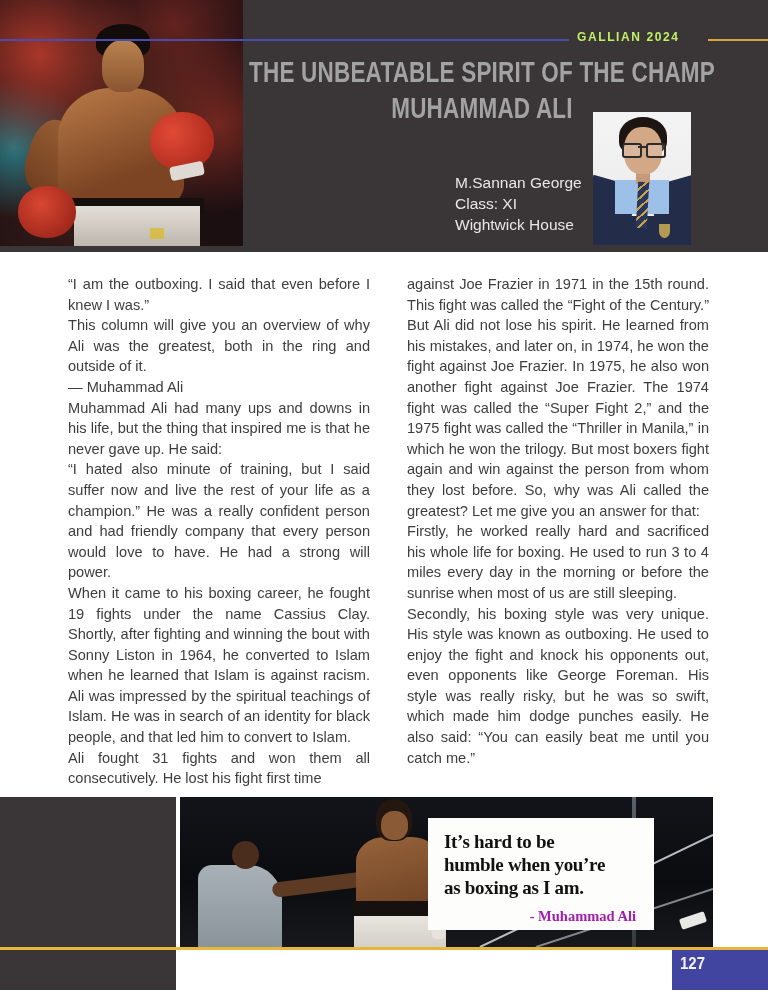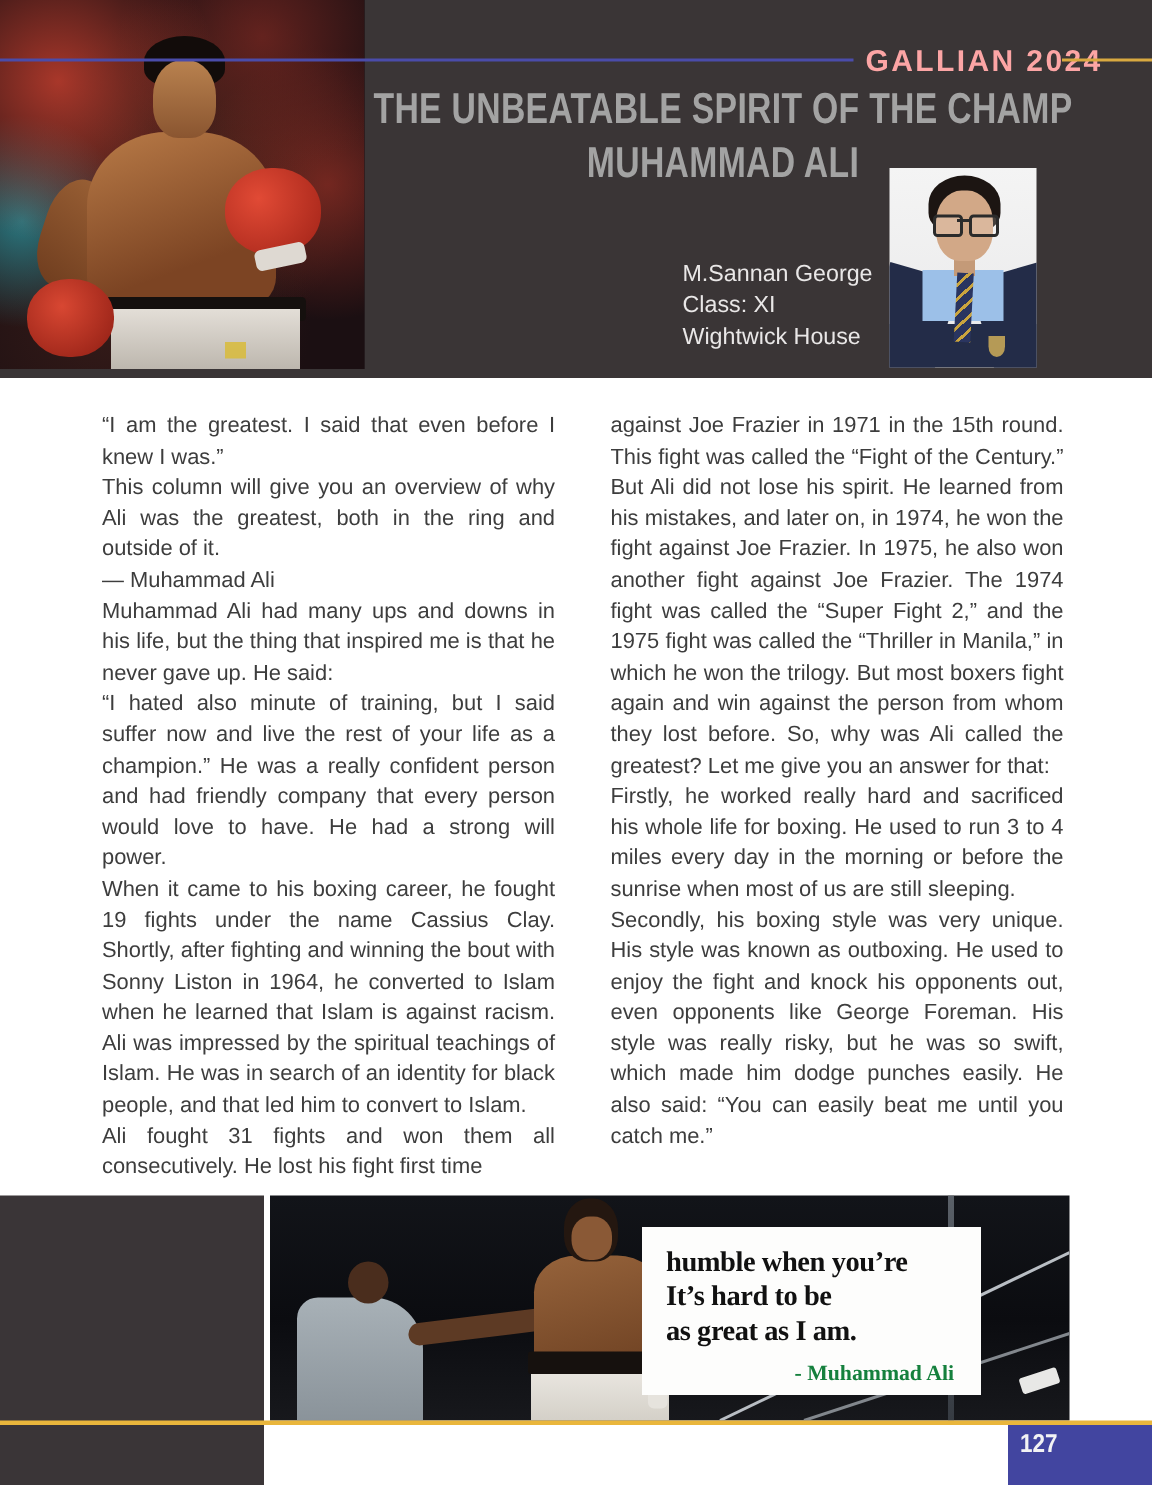--- a/index.html
+++ b/index.html
@@ -5,22 +5,22 @@
   html,body{margin:0;padding:0;background:#ffffff;}
   .page{position:relative;width:768px;height:994px;background:#ffffff;overflow:hidden;
         font-family:"Liberation Sans", sans-serif;}
 
   
   .header{position:absolute;left:0;top:0;width:768px;height:252px;background:#3a3536;}
 
   
   .rule-navy{position:absolute;left:0;top:39px;width:569px;height:2px;background:#4a4caa;z-index:6;}
   .rule-gold{position:absolute;left:708px;top:39px;width:60px;height:2px;background:#d9a940;z-index:6;}
-  .brand{position:absolute;left:577px;top:30px;width:130px;color:#fca5a5;font-size:20px;
-         font-weight:bold;letter-spacing:1.6px;z-index:6;white-space:nowrap;text-align:center;}
+  .brand{position:absolute;left:577px;top:30px;width:130px;color:#bef264;font-size:12px;
+         font-weight:bold;letter-spacing:1.6px;z-index:6;white-space:nowrap;}
 
   
   .title{position:absolute;left:243px;top:55px;width:478px;text-align:center;color:#a3a3a3;z-index:5;}
   .title .tl{display:inline-block;white-space:nowrap;font-weight:bold;font-size:22.5px;
              letter-spacing:.2px;transform:scaleY(1.28);transform-origin:50% 50%;}
   .title .row{height:36px;line-height:36px;}
 
   
   .author{position:absolute;left:455px;top:172px;color:#e9e7e7;font-size:15.5px;line-height:21px;z-index:5;}
 
@@ -97,21 +97,21 @@
           linear-gradient(165deg,#96633b,#6f4223);border-radius:34% 34% 10% 10%;}
   .ali-trunks{position:absolute;left:174px;top:108px;width:92px;height:42px;background:
           linear-gradient(180deg,#efece6,#d4d0c8);}
   .ali-belt{position:absolute;left:172px;top:104px;width:96px;height:15px;background:#16110e;border-radius:2px;}
   .ali-wrap{position:absolute;left:252px;top:120px;width:13px;height:22px;background:#e6e3dd;border-radius:4px;}
 
   .qcard{position:absolute;left:248px;top:21px;width:226px;height:112px;background:#fdfdfc;
          box-sizing:border-box;padding:12px 14px 0 16px;}
   .qline{font-family:"Liberation Serif", serif;font-weight:bold;color:#111111;font-size:19px;
          line-height:23px;letter-spacing:-.3px;white-space:nowrap;}
-  .qattr{font-family:"Liberation Serif", serif;font-weight:bold;color:#15803d;font-size:14.5px;
+  .qattr{font-family:"Liberation Serif", serif;font-weight:bold;color:#a21caf;font-size:14.5px;
          text-align:right;margin-top:9px;padding-right:4px;}
 
   .gold-rule{position:absolute;left:0;top:947px;width:768px;height:3px;background:#e9b63c;}
   .pagebox{position:absolute;left:672px;top:950px;width:112px;height:40px;background:#4245a0;}
   .pagebox span{display:inline-block;color:#f2f2f4;font-size:15px;font-weight:bold;
          margin:3px 0 0 8px;transform:scaleY(1.15);transform-origin:left top;}
 </style>
 </head>
 <body>
 
@@ -158,21 +158,21 @@
       <div class="p-crest"></div>
       <div class="p-hair"></div>
       <div class="p-face"></div>
       <div class="p-lens l1"></div>
       <div class="p-lens l2"></div>
       <div class="p-bridge"></div>
     </div>
   </div>
 
   <div class="col col-left">
-    <p>“I am the greatest. I said that even before I knew I was.”</p>
+    <p>“I am the outboxing. I said that even before I knew I was.”</p>
     <p>This column will give you an overview of why Ali was the greatest, both in the ring and outside of it.</p>
     <p>— Muhammad Ali</p>
     <p>Muhammad Ali had many ups and downs in his life, but the thing that inspired me is that he never gave up. He said:</p>
     <p>“I hated also minute of training, but I said suffer now and live the rest of your life as a champion.” He was a really confident person and had friendly company that every person would love to have. He had a strong will power.</p>
     <p>When it came to his boxing career, he fought 19 fights under the name Cassius Clay. Shortly, after fighting and winning the bout with Sonny Liston in 1964, he converted to Islam when he learned that Islam is against racism. Ali was impressed by the spiritual teachings of Islam. He was in search of an identity for black people, and that led him to convert to Islam.</p>
     <p>Ali fought 31 fights and won them all consecutively. He lost his fight first time</p>
   </div>
   <div class="col col-right">
     <p>against Joe Frazier in 1971 in the 15th round. This fight was called the “Fight of the Century.” But Ali did not lose his spirit. He learned from his mistakes, and later on, in 1974, he won the fight against Joe Frazier. In 1975, he also won another fight against Joe Frazier. The 1974 fight was called the “Super Fight 2,” and the 1975 fight was called the “Thriller in Manila,” in which he won the trilogy. But most boxers fight again and win against the person from whom they lost before. So, why was Ali called the greatest? Let me give you an answer for that:</p>
     <p>Firstly, he worked really hard and sacrificed his whole life for boxing. He used to run 3 to 4 miles every day in the morning or before the sunrise when most of us are still sleeping.</p>
@@ -192,23 +192,23 @@
     <div class="ref-arm"></div>
     <div class="ali-torso"></div>
     <div class="ali-head"></div>
     <div class="ali-face"></div>
     <div class="ali-trunks"></div>
     <div class="ali-belt"></div>
     <div class="ali-wrap"></div>
     <div class="bp-cuff"></div>
 
     <div class="qcard">
+      <div class="qline">It’s hard to be</div>
       <div class="qline">humble when you’re</div>
-      <div class="qline">It’s hard to be</div>
-      <div class="qline">as great as I am.</div>
+      <div class="qline">as boxing as I am.</div>
       <div class="qattr">- Muhammad Ali</div>
     </div>
   </div>
 
   <div class="gold-rule"></div>
   <div class="pagebox">
     <span>127</span>
   </div>
 
 </div>

